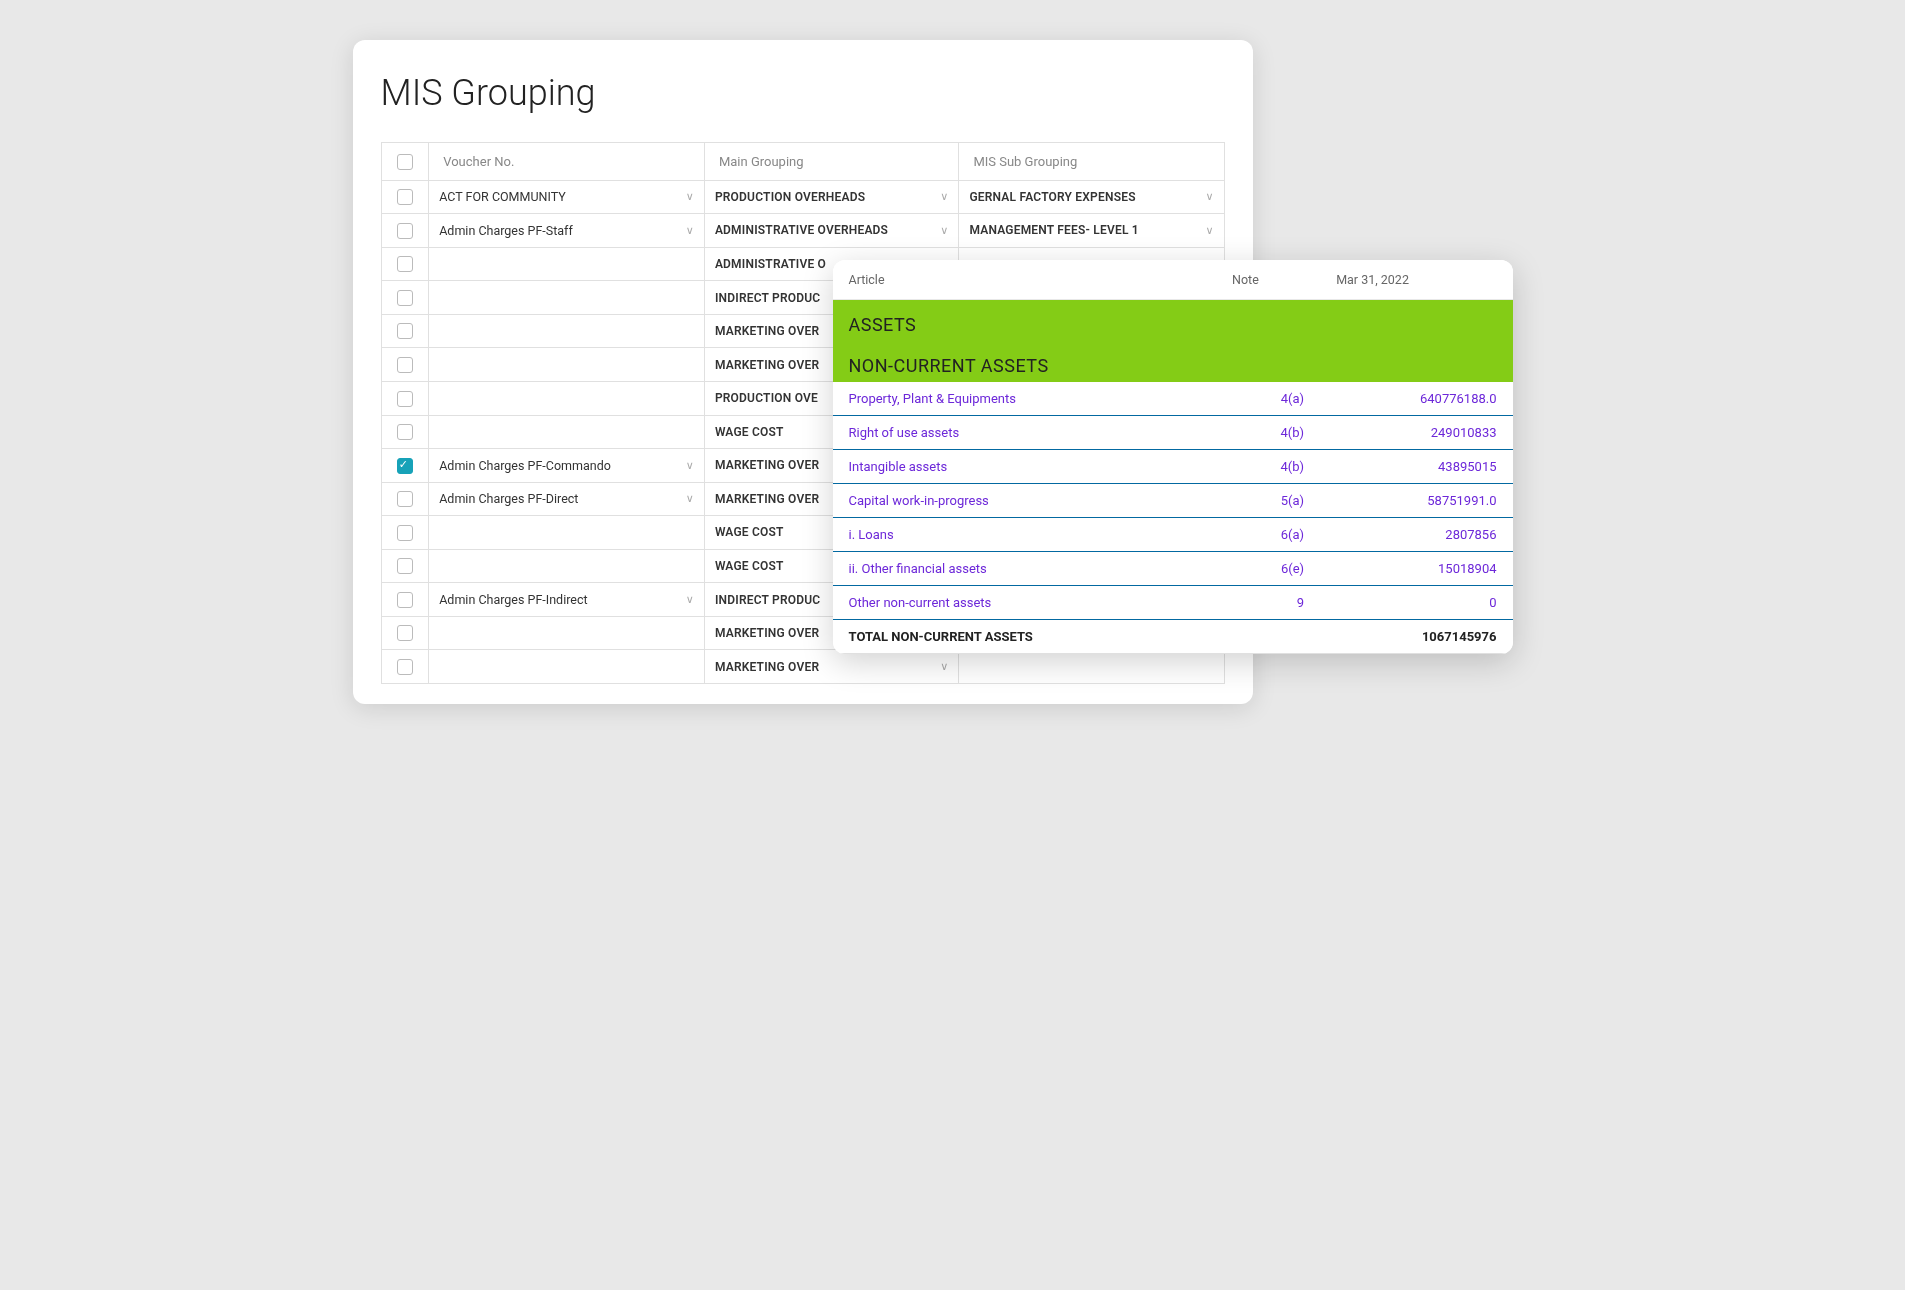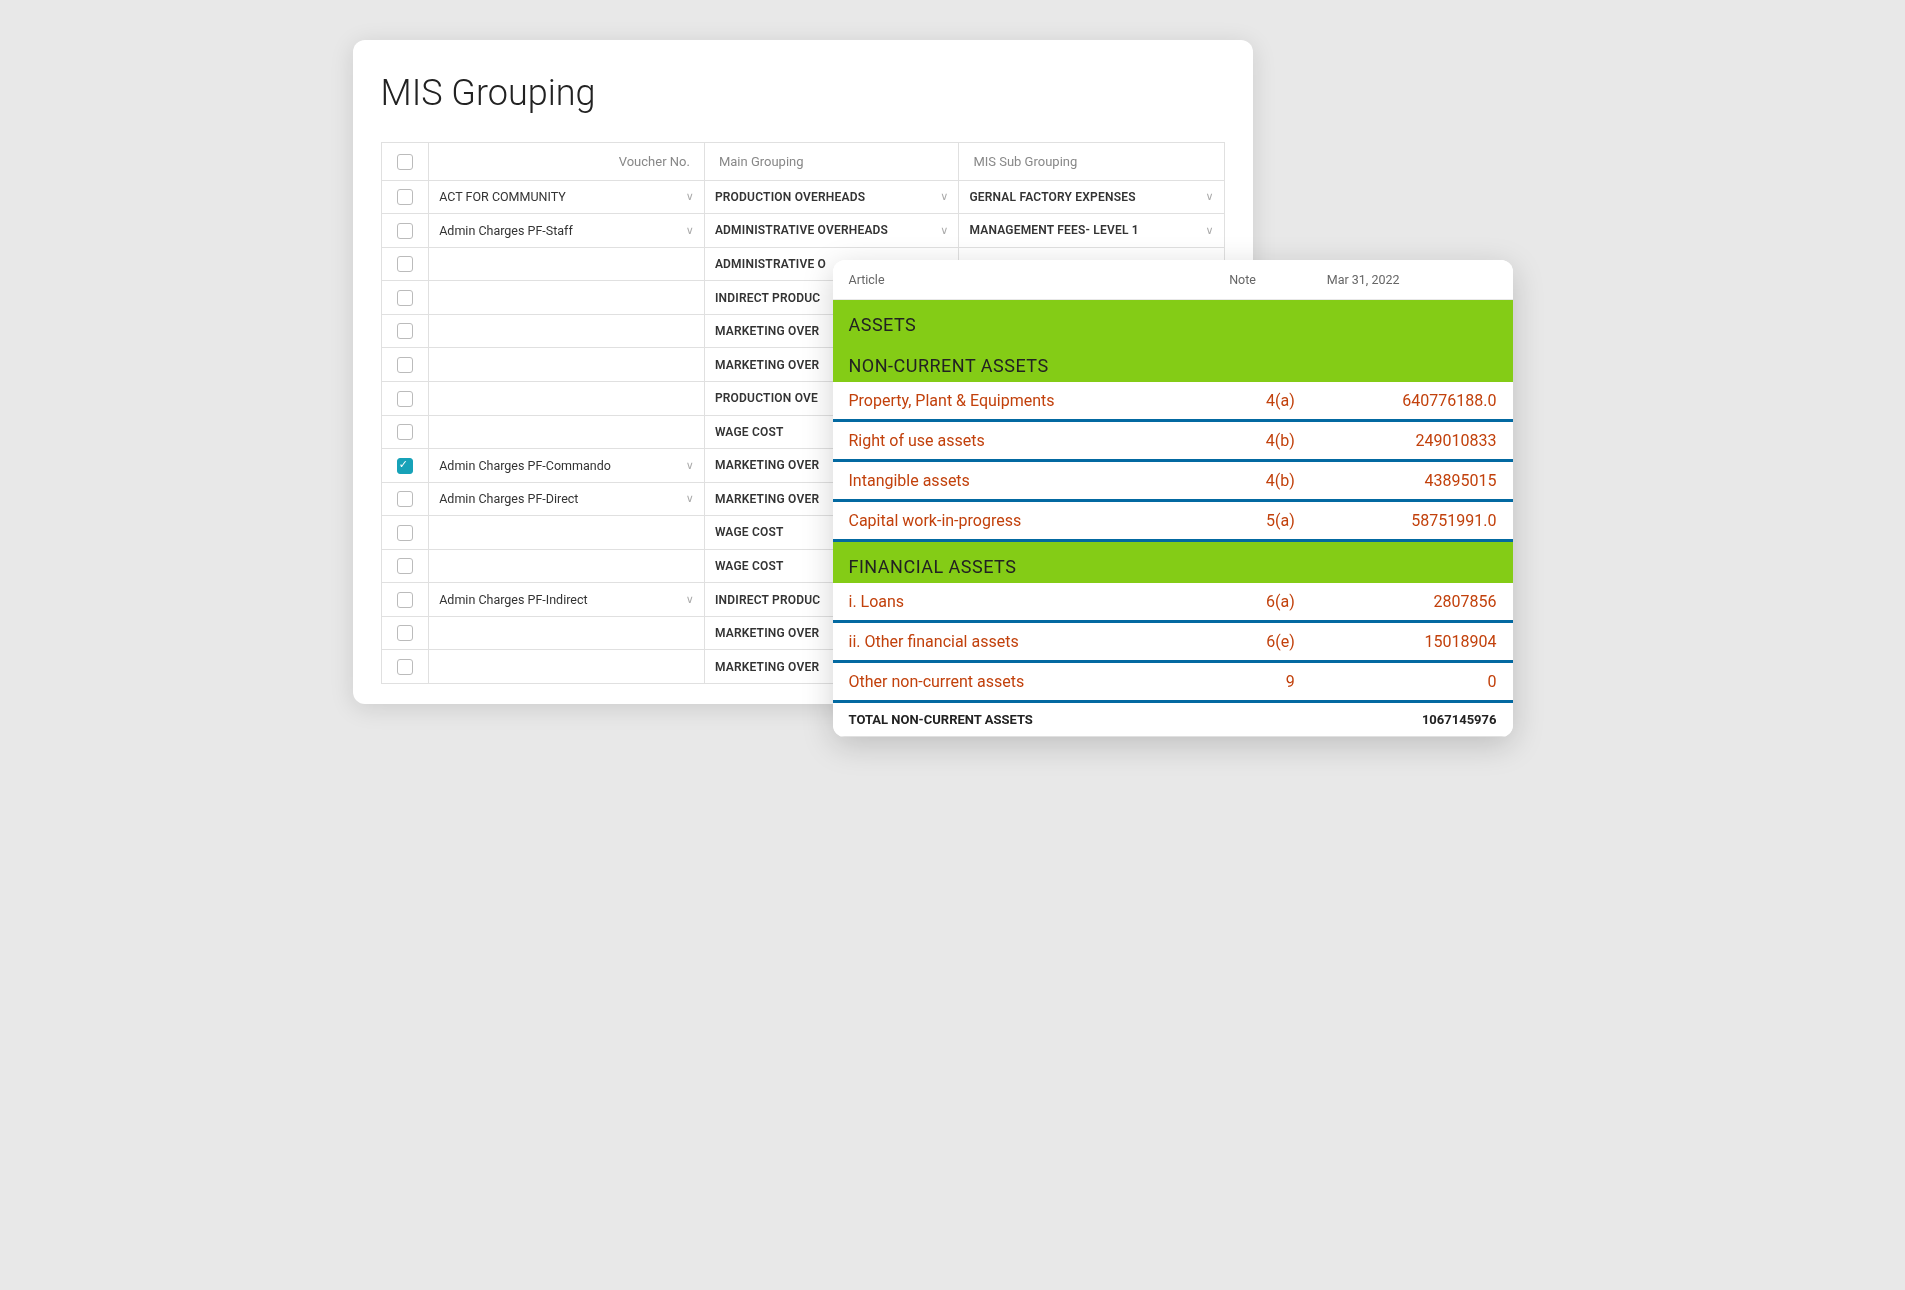--- a/index.html
+++ b/index.html
@@ -62,21 +62,21 @@
       font-size: 13px;
       color: #333;
       vertical-align: middle;
     }
 
     .mis-table .checkbox-cell {
       width: 36px;
       text-align: center;
     }
 
-    .mis-table .voucher-col { width: 260px; text-align: right; }
+    .mis-table .voucher-col { width: 260px; }
     .mis-table .main-col { width: 240px; }
     .mis-table .sub-col { width: 250px; }
 
     .checkbox {
       width: 16px;
       height: 16px;
       border: 1.5px solid #bbb;
       border-radius: 3px;
       display: inline-block;
       background: #fff;
@@ -147,23 +147,23 @@
       color: #666;
       text-align: left;
       border-bottom: 1px solid #e8e8e8;
       background: #fff;
     }
 
     .fin-table th.right { text-align: left; }
 
     .fin-table td {
       padding: 9px 16px;
-      font-size: 16px;
-      color: #c2410c;
-      border-bottom: 3px solid #0369a1;
+      font-size: 13px;
+      color: #6d28d9;
+      border-bottom: 1px solid #0369a1;
     }
 
     .fin-table td.right { text-align: right; }
 
     .fin-table .section-header td {
       font-weight: 400;
       font-size: 18px;
       color: #222;
       letter-spacing: 0.5px;
       background: #84cc16;
@@ -438,23 +438,20 @@
           <tr>
             <td>Intangible assets</td>
             <td class="right">4(b)</td>
             <td class="right">43895015</td>
           </tr>
           <tr>
             <td>Capital work-in-progress</td>
             <td class="right">5(a)</td>
             <td class="right">58751991.0</td>
           </tr>
-          <tr class="section-header">
-            <td colspan="3">FINANCIAL ASSETS</td>
-          </tr>
           <tr>
             <td>i. Loans</td>
             <td class="right">6(a)</td>
             <td class="right">2807856</td>
           </tr>
           <tr>
             <td>ii. Other financial assets</td>
             <td class="right">6(e)</td>
             <td class="right">15018904</td>
           </tr>

